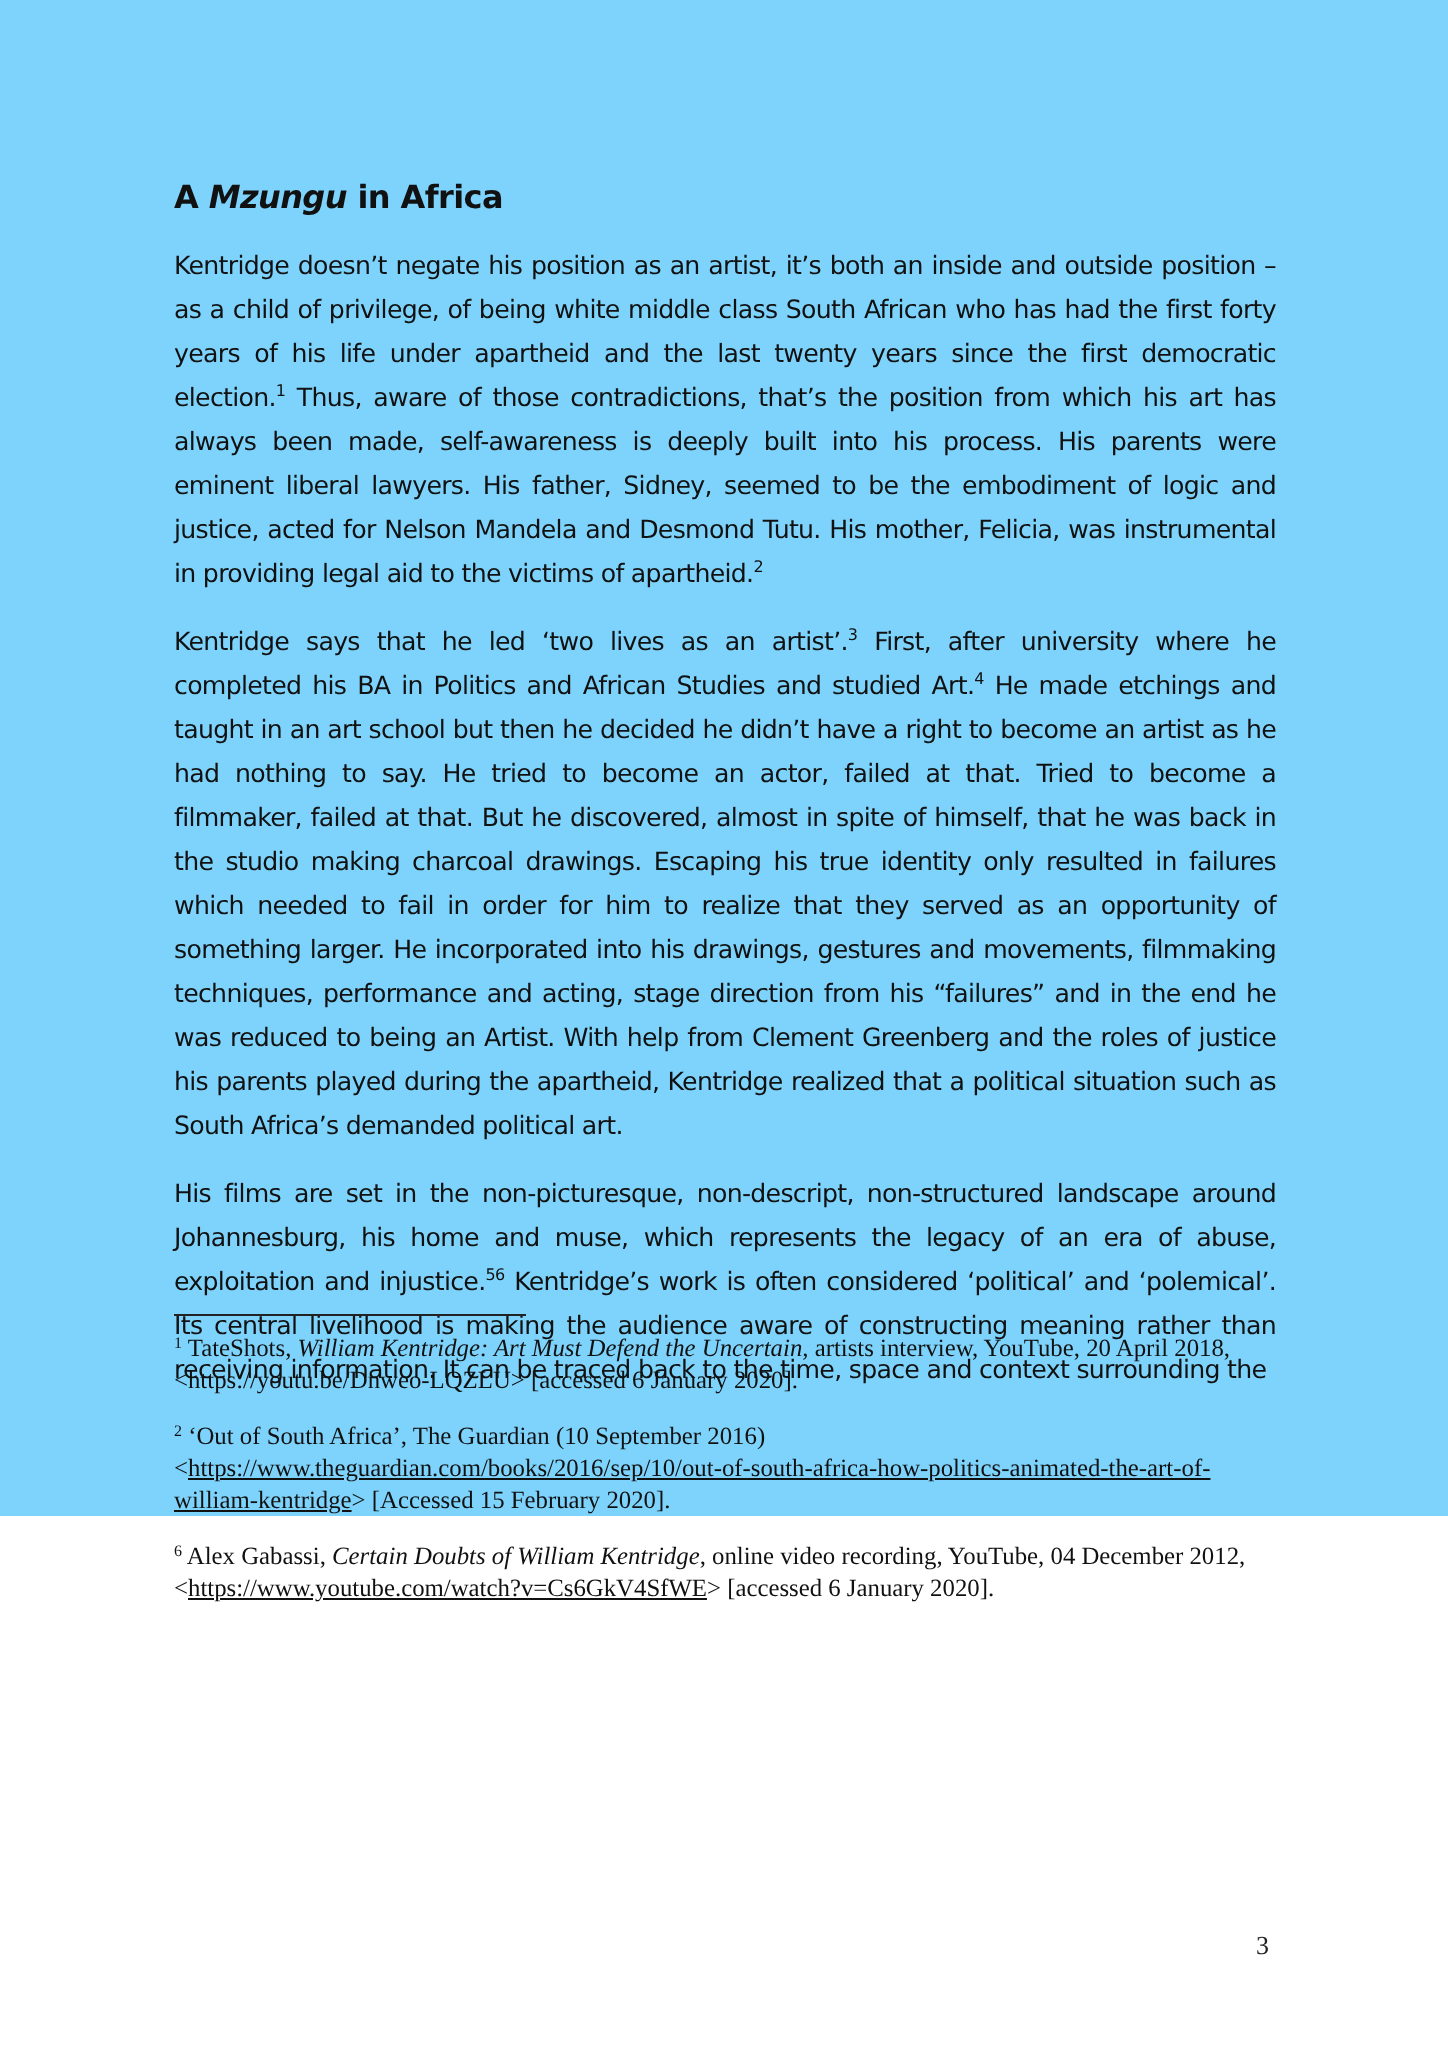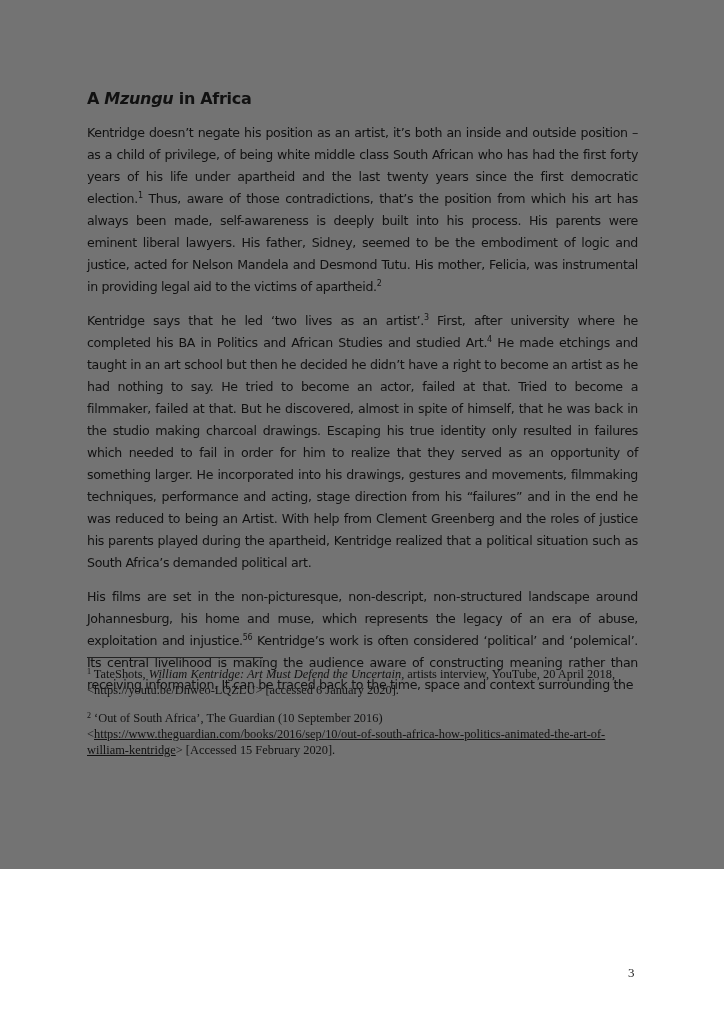--- a/index.html
+++ b/index.html
@@ -1,17 +1,17 @@
 <!DOCTYPE html>
 <html><head>
 <meta charset="utf-8">
 <style>
   html, body { margin: 0; padding: 0; background: #ffffff; }
   body { width: 724px; height: 1023px; position: relative; overflow: hidden; }
-  .page { position: absolute; left: 0; top: 0; width: 724px; height: 869px; background: #737373; text-decoration: underline; }
+  .page { position: absolute; left: 0; top: 0; width: 724px; height: 758px; background: #7dd3fc; text-decoration: underline; }
   .content { position: absolute; left: 87px; top: 88px; width: 551px; }
   .heading {
     font-family: "DejaVu Sans", sans-serif;
     font-size: 16px; color: #111; margin: 0; line-height: 22px; letter-spacing: -0.3px;
   }
   .heading i { font-style: italic; }
   .body-p {
     font-family: "DejaVu Sans", sans-serif;
     font-size: 12.6px; line-height: 22px; color: #111;
     text-align: justify; margin: 12px 0 10px 0; letter-spacing: -0.35px;
@@ -40,16 +40,17 @@
         <p class="body-p"><span>Kentridge doesn’t negate his position as an artist, it’s both an inside and outside position – as a child of privilege, of being white middle class South African who has had the first forty years of his life under apartheid and the last twenty years since the first democratic election.</span><sup>1</sup><span> Thus, aware of those contradictions, that’s the position from which his art has always been made, self-awareness is deeply built into his process. His parents were eminent liberal lawyers. His father, Sidney, seemed to be the embodiment of logic and justice, acted for Nelson Mandela and Desmond Tutu. His mother, Felicia, was instrumental in providing legal aid to the victims of apartheid.</span><sup>2</sup></p>
         <p class="body-p"><span>Kentridge says that he led ‘two lives as an artist’.</span><sup>3</sup><span> First, after university where he completed his BA in Politics and African Studies and studied Art.</span><sup>4</sup><span> He made etchings and taught in an art school but then he decided he didn’t have a right to become an artist as he had nothing to say. He tried to become an actor, failed at that. Tried to become a filmmaker, failed at that. But he discovered, almost in spite of himself, that he was back in the studio making charcoal drawings. Escaping his true identity only resulted in failures which needed to fail in order for him to realize that they served as an opportunity of something larger. He incorporated into his drawings, gestures and movements, filmmaking techniques, performance and acting, stage direction from his “failures” and in the end he was reduced to being an Artist. With help from Clement Greenberg and the roles of justice his parents played during the apartheid, Kentridge realized that a political situation such as South Africa’s demanded political art.</span></p>
         <p class="body-p"><span>His films are set in the non-picturesque, non-descript, non-structured landscape around Johannesburg, his home and muse, which represents the legacy of an era of abuse, exploitation and injustice.</span><sup>56</sup><span> Kentridge’s work is often considered ‘political’ and ‘polemical’. Its central livelihood is making the audience aware of constructing meaning rather than receiving information. It can be traced back to the time, space and context surrounding the</span></p>
       </div>
   </div>
 
   <div class="footnote-rule"></div>
   <div class="footnotes" id="footnotes">
       <p class="fn"><sup>1</sup><span> TateShots, </span><i>William Kentridge: Art Must Defend the Uncertain,</i><span> artists interview, YouTube, 20 April 2018, &lt;https://youtu.be/Dnweo-LQZLU&gt; [accessed 6 January 2020].</span></p>
       <p class="fn"><sup>2</sup><span> ‘Out of South Africa’, The Guardian (10 September 2016) &lt;</span><a>https://www.theguardian.com/books/2016/sep/10/out-of-south-africa-how-politics-animated-the-art-of-william-kentridge</a><span>&gt; [Accessed 15 February 2020].</span></p>
+      <p class="fn"><sup>6</sup><span> Alex Gabassi, </span><i>Certain Doubts of William Kentridge</i><span>, online video recording, YouTube, 04 December 2012, &lt;</span><a>https://www.youtube.com/watch?v=Cs6GkV4SfWE</a><span>&gt; [accessed 6 January 2020].</span></p>
     </div>
 
   <div class="page-number">3</div>
 </div>
 
 </body></html>

